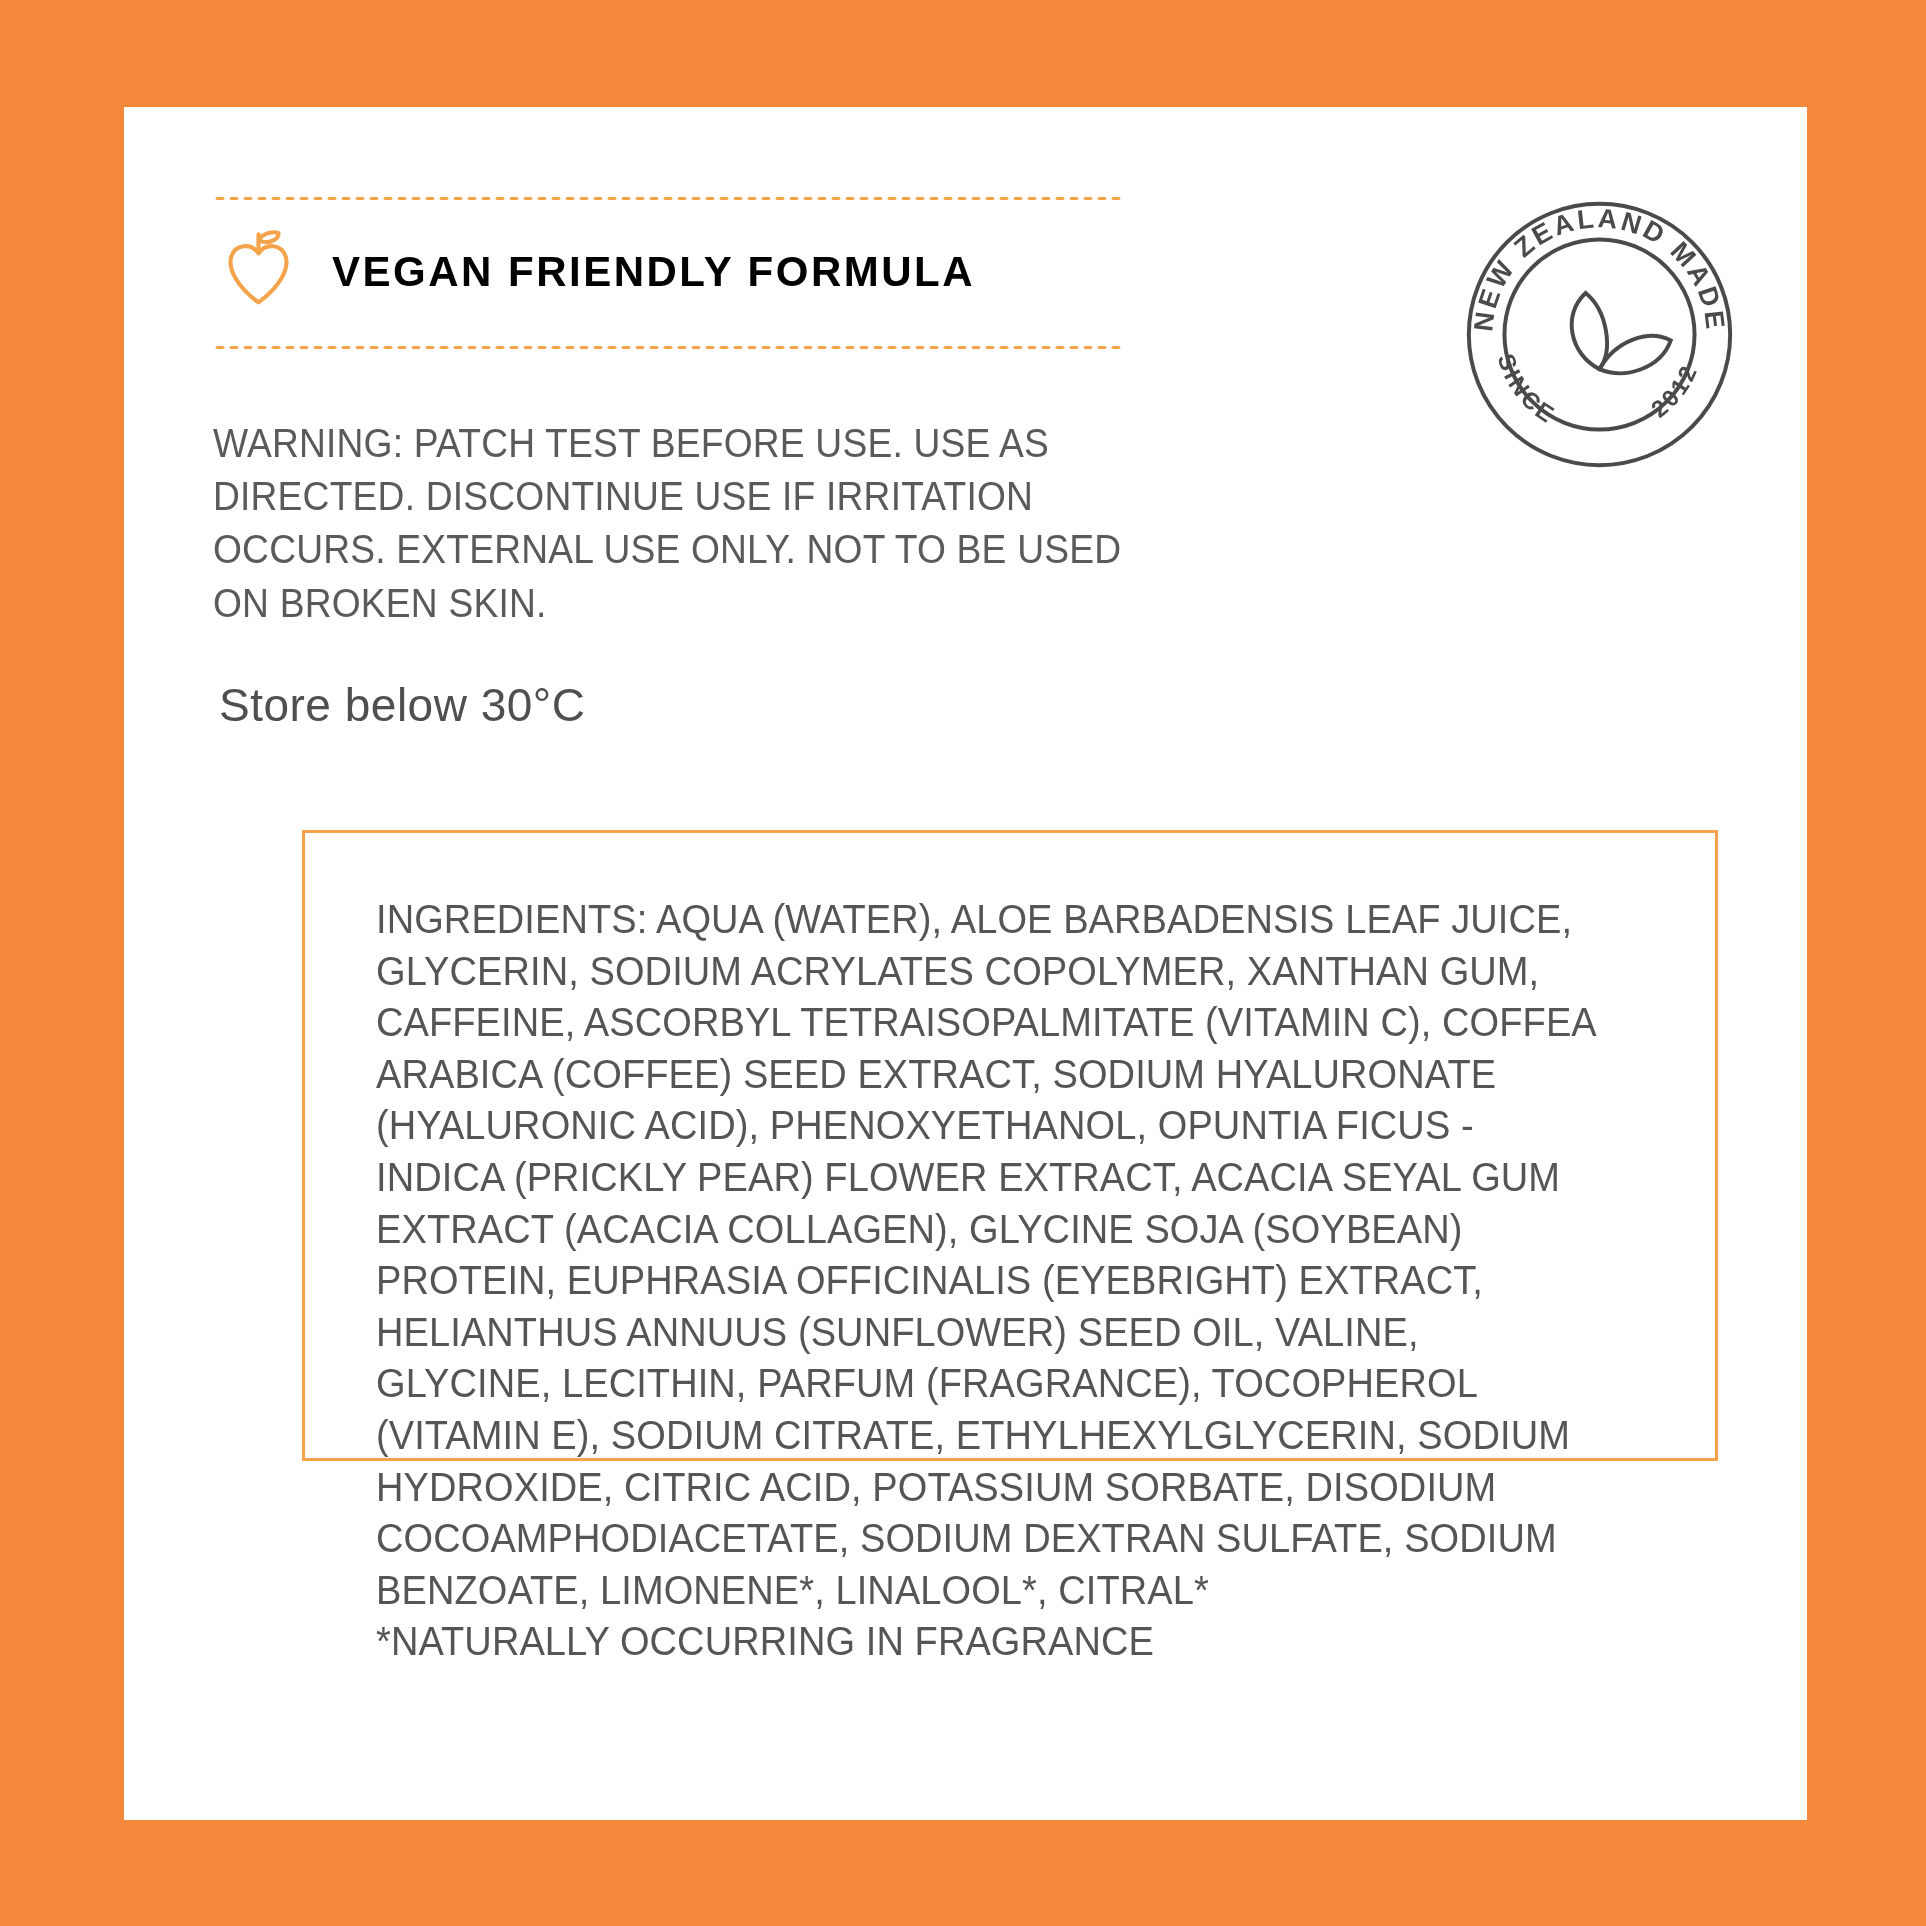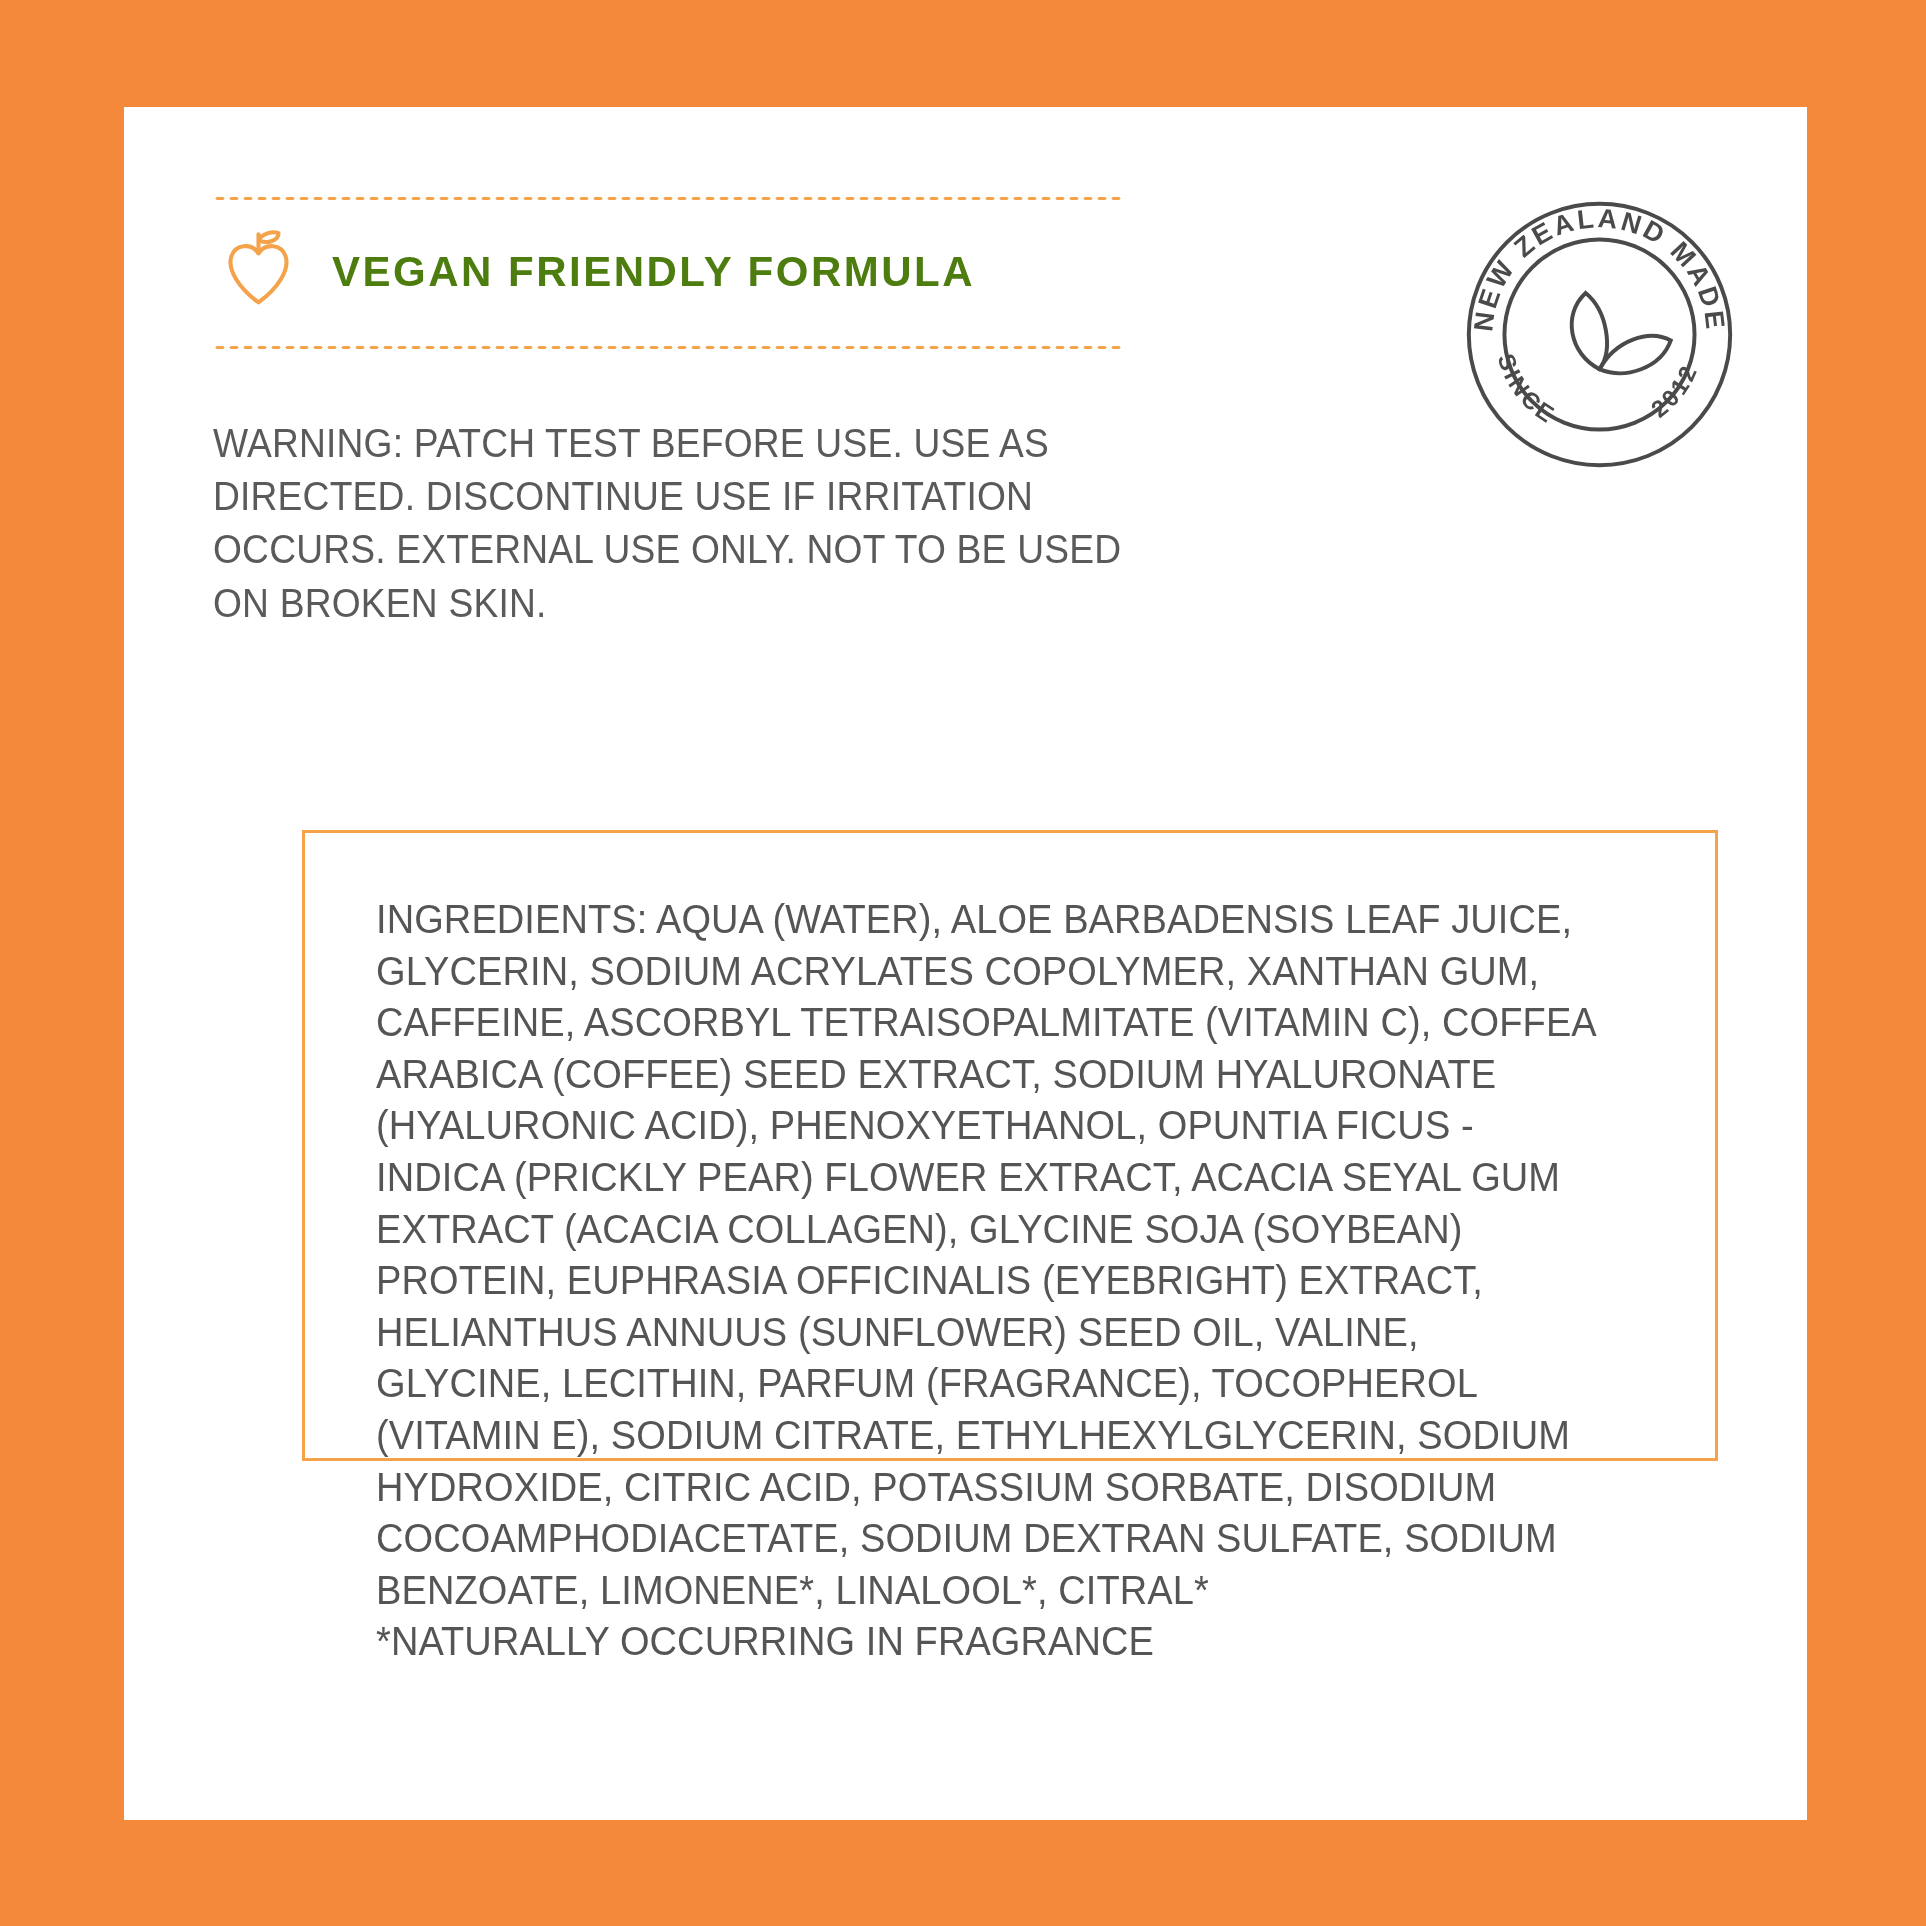--- a/index.html
+++ b/index.html
@@ -54,21 +54,21 @@
     align-items: center;
     height: 99px;
   }
   .apple-icon {
     width: 91px;
     height: 91px;
     margin-right: 28px;
     flex: 0 0 auto;
   }
   .banner-text {
-    color: #4d7c0f;
+    color: #000000;
     font-size: 42px;
     letter-spacing: 2.5px;
     font-weight: bold;
     font-family: "Liberation Sans", sans-serif;
     white-space: nowrap;
   }
 
   
   .seal {
     position: absolute;
@@ -139,20 +139,21 @@
           <path d="M50 30 C42 18 24 20 20 34 C16 48 28 68 50 84 C72 68 84 48 80 34 C76 20 58 18 50 30 Z" fill="none" stroke="#F4A34B" stroke-width="4.5" stroke-linejoin="round"></path>
           <path d="M50 30 C50 20 50 14 50 9" fill="none" stroke="#F4A34B" stroke-width="4.5" stroke-linecap="round"></path>
           <path d="M51 14 C58 6 70 6 72 8 C72 16 60 20 51 16 Z" fill="none" stroke="#F4A34B" stroke-width="4.5" stroke-linejoin="round"></path>
         </svg>
         <div class="banner-text">VEGAN FRIENDLY FORMULA</div>
       </div>
     </div>
 
     <div class="warning">WARNING: PATCH TEST BEFORE USE. USE AS DIRECTED. DISCONTINUE USE IF IRRITATION OCCURS. EXTERNAL USE ONLY. NOT TO BE USED ON BROKEN SKIN.</div>
 
+    <div class="store">Store below 30°C</div>
 
     <div class="ing-box">
       <div class="ing-text">
         <span>INGREDIENTS: AQUA (WATER), ALOE BARBADENSIS LEAF JUICE, GLYCERIN, SODIUM ACRYLATES COPOLYMER, XANTHAN GUM, CAFFEINE, ASCORBYL TETRAISOPALMITATE (VITAMIN C), COFFEA ARABICA (COFFEE) SEED EXTRACT, SODIUM HYALURONATE (HYALURONIC ACID), PHENOXYETHANOL, OPUNTIA FICUS - INDICA (PRICKLY PEAR) FLOWER EXTRACT, ACACIA SEYAL GUM EXTRACT (ACACIA COLLAGEN), GLYCINE SOJA (SOYBEAN) PROTEIN, EUPHRASIA OFFICINALIS (EYEBRIGHT) EXTRACT, HELIANTHUS ANNUUS (SUNFLOWER) SEED OIL, VALINE, GLYCINE, LECITHIN, PARFUM (FRAGRANCE), TOCOPHEROL (VITAMIN E), SODIUM CITRATE, ETHYLHEXYLGLYCERIN, SODIUM HYDROXIDE, CITRIC ACID, POTASSIUM SORBATE, DISODIUM COCOAMPHODIACETATE, SODIUM DEXTRAN SULFATE, SODIUM BENZOATE, LIMONENE*, LINALOOL*, CITRAL*</span>
         <span class="ing-note">*NATURALLY OCCURRING IN FRAGRANCE</span>
       </div>
     </div>
 
   </div>
 

